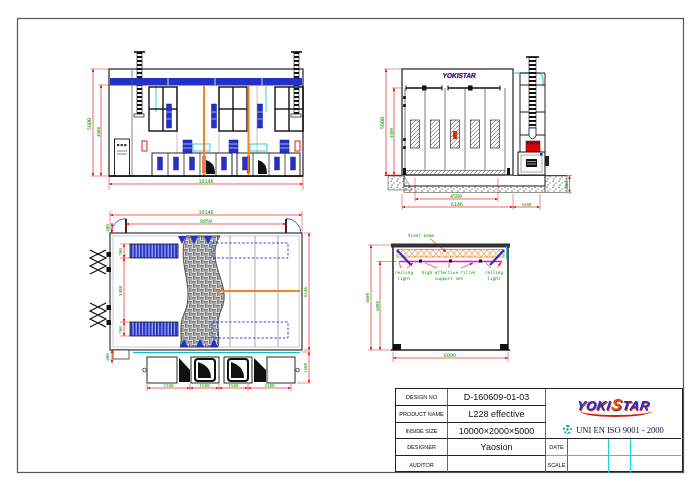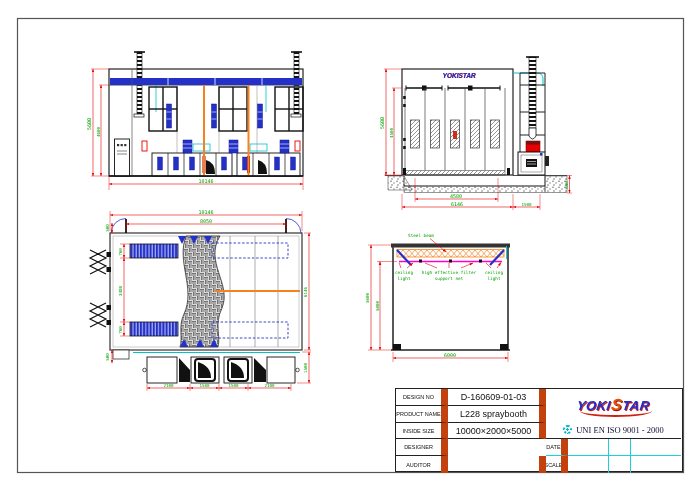--- a/index.html
+++ b/index.html
@@ -10,21 +10,21 @@
   .g{fill:#00a000;font-family:"DejaVu Sans Mono",monospace;font-size:5px;text-anchor:middle;}
   .g4{font-size:4.2px;}
   .lbl{fill:#00a000;font-family:"DejaVu Sans Mono",monospace;font-size:4.3px;text-anchor:middle;}
   
   .titleblock{position:absolute;left:395px;top:388px;width:288px;height:84px;
               border:1.5px solid #222;box-sizing:border-box;background:#fff;}
   .tb-cell{position:absolute;box-sizing:border-box;display:flex;align-items:center;
            justify-content:center;overflow:hidden;white-space:nowrap;}
   .tb-label{font-size:5.5px;color:#111;}
   .tb-value{font-size:9px;color:#111;}
-  .bR{border-right:7px solid #c2410c;} .bB{border-bottom:1px solid #222;}
+  .bR{border-right:1px solid #c2410c;} .bB{border-bottom:1px solid #222;}
   .bBc{border-bottom:1px solid #19d3dc;} .bLc{border-left:1px solid #19d3dc;}
   .logo-wrap{display:flex;align-items:baseline;transform:skewX(-8deg);position:relative;}
   .lg-blue{color:#1b2ed8;font-weight:900;font-style:italic;font-size:13px;
            text-shadow:1px 1px 0 #cc2211;letter-spacing:0.5px;}
   .lg-s{color:#e8520f;font-weight:900;font-style:italic;font-size:16px;
         text-shadow:1px 1px 0 #8c1608;margin:0 0.5px;}
   .logo-swoosh{position:absolute;left:4px;bottom:-3px;width:72px;height:4px;
                border-bottom:2px solid #cc2211;border-radius:0 0 50% 50%/0 0 6px 6px;}
   .iso-row{display:flex;align-items:center;gap:4px;}
   .iso-gear{width:9px;height:9px;border:2px dotted #00b5c8;border-radius:50%;
@@ -389,24 +389,27 @@
         <span class="tb-label">DESIGNER</span>
       </div>
   <div class="tb-cell bR" style="left:0;top:67px;width:52px;height:17px;">
         <span class="tb-label">AUDITOR</span>
       </div>
 
   <div class="tb-cell bR bB" style="left:52px;top:0;width:98px;height:17px;">
         <span class="tb-value">D-160609-01-03</span>
       </div>
   <div class="tb-cell bR bB" style="left:52px;top:17px;width:98px;height:17px;">
-        <span class="tb-value">L228 spraybooth</span>
+        <span class="tb-value">L228 effective</span>
       </div>
   <div class="tb-cell bR bB" style="left:52px;top:34px;width:98px;height:16px;">
         <span class="tb-value">10000×2000×5000</span>
+      </div>
+  <div class="tb-cell bR bB" style="left:52px;top:50px;width:98px;height:17px;">
+        <span class="tb-value">Yaosion</span>
       </div>
   <div class="tb-cell bR" style="left:52px;top:67px;width:98px;height:17px;">
         <span class="tb-value"></span>
       </div>
 
   <div class="tb-cell" style="left:150px;top:0;width:135px;height:32px;">
     <div class="logo-wrap">
       <span class="lg-blue">YOKI</span>
           <span class="lg-s">S</span>
           <span class="lg-blue">TAR</span>

